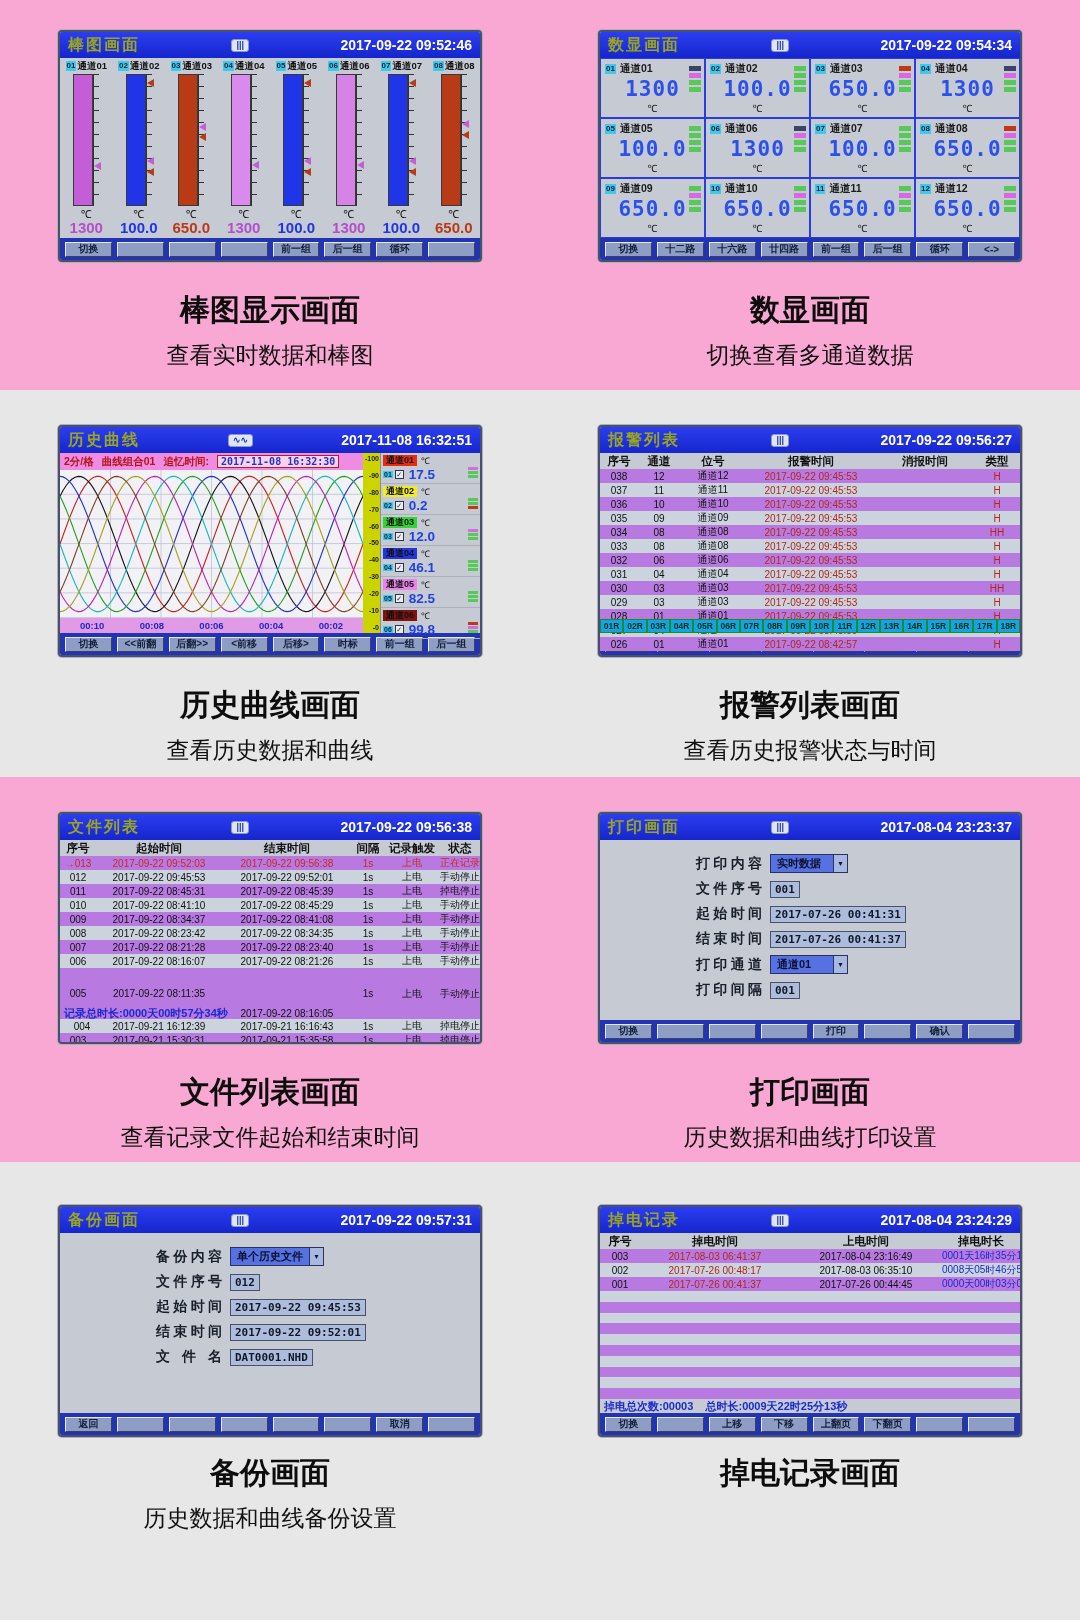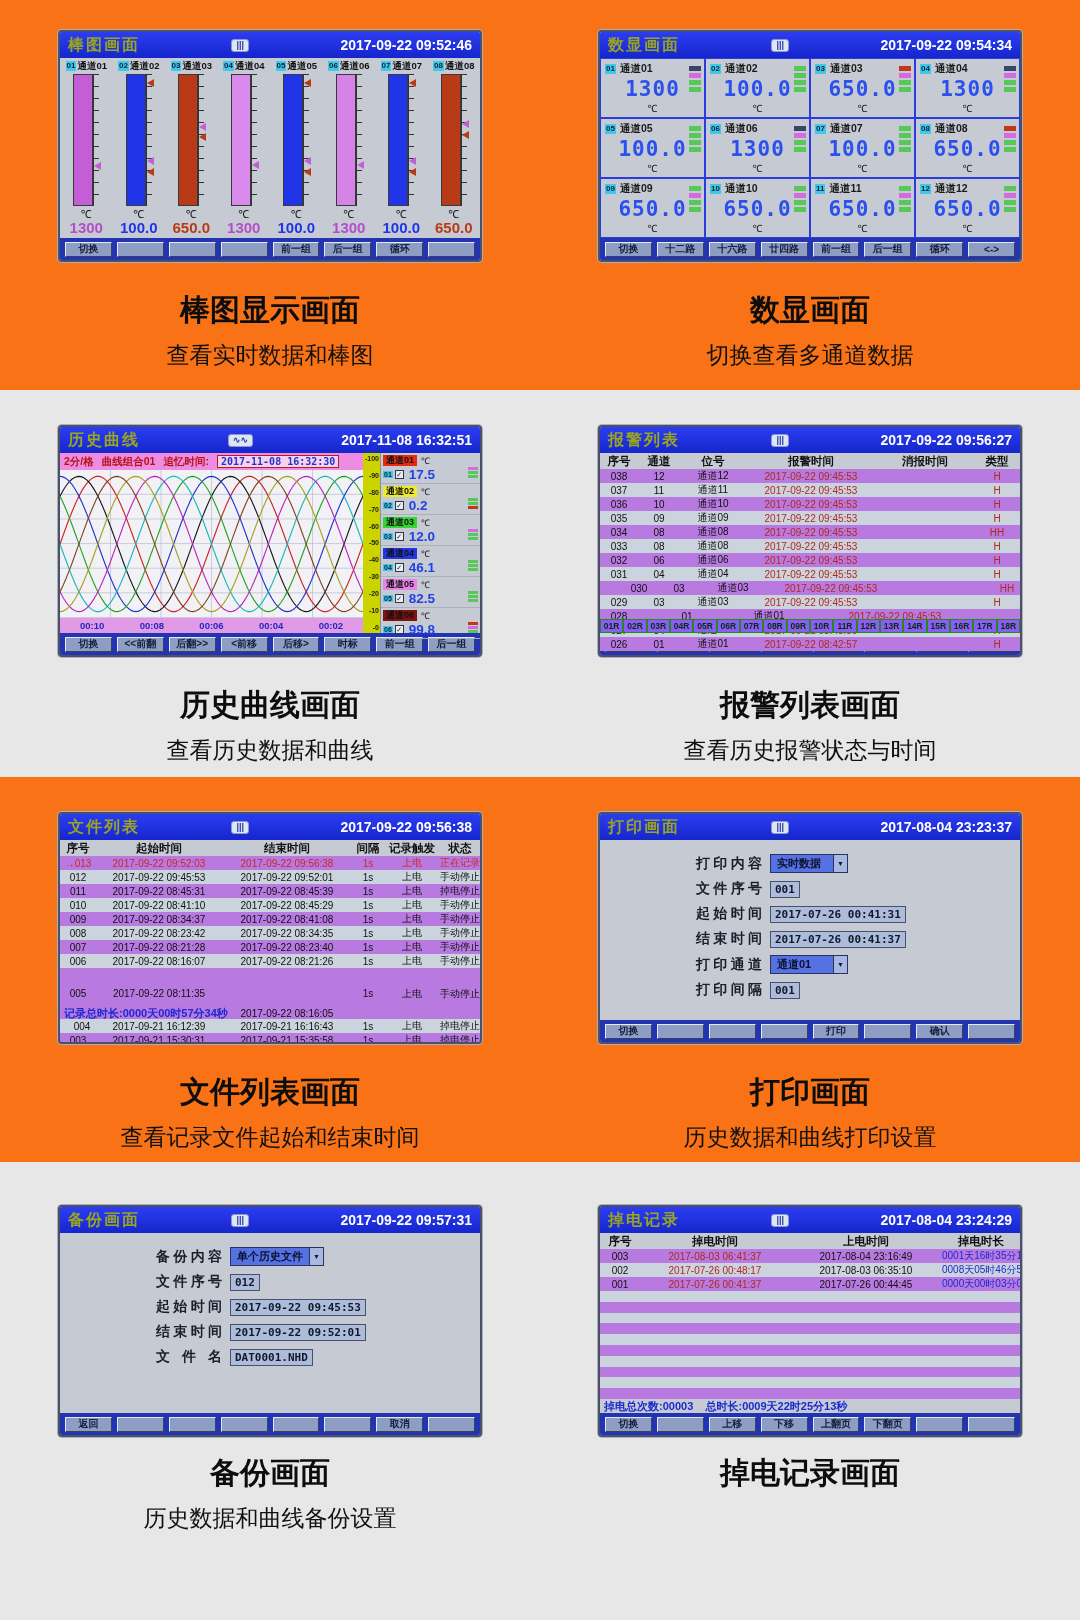--- a/index.html
+++ b/index.html
@@ -3,21 +3,21 @@
 <meta charset="utf-8">
 <style>
   * { box-sizing: border-box; margin: 0; padding: 0; }
   body {
     width: 1080px; height: 1620px; margin: 0;
     font-family: "Liberation Sans", sans-serif;
     background: #f7f7f7;
   }
   .page { display: grid; grid-template-rows: 390px 387px 385px 458px; width: 1080px; height: 1620px; }
   .band { display: grid; grid-template-columns: 540px 540px; }
-  .band-light { background: #f97316; }
+  .band-light { background: #f9a8d4; }
   .band-gray  { background: #e7e7e7; }
   .col { display: flex; flex-direction: column; align-items: center; }
   .r1 .device { margin-top: 30px; }
   .r2 .device { margin-top: 35px; }
   .r3 .device { margin-top: 35px; }
   .r4 .device { margin-top: 43px; }
   .caption-title { margin-top: 28px; font-size: 30px; font-weight: bold; color: #0d0d0d; text-align: center; }
   .r4 .caption-title { margin-top: 16px; }
   .caption-sub { margin-top: 9px; font-size: 23px; color: #111; text-align: center; }
 
@@ -104,21 +104,21 @@
   .chan-inds i { width: 10px; height: 3px; display: block; }
 
   
   .tbl-hdr { height: 16px; flex: 0 0 16px; display: grid; align-items: center;
     font-size: 11.5px; font-weight: bold; color: #101010; }
   .tbl-hdr span { text-align: center; }
   .tbl-rows { flex: 1; display: flex; flex-direction: column; min-height: 0; }
   .tbl-row { flex: 1; display: grid; align-items: center; font-size: 10px; }
   .tbl-row span { text-align: center; white-space: nowrap; overflow: hidden; }
   .relay-strip { height: 14px; flex: 0 0 14px; background: #26348e; display: flex; }
-  .relay-cell { flex: 1; background: #8b5cf6; border: 1px solid #1e8c1e; color: #053005;
+  .relay-cell { flex: 1; background: #0ea5e9; border: 1px solid #1e8c1e; color: #053005;
     font-size: 8.5px; font-weight: bold; display: flex; align-items: center; justify-content: center; }
   .status-line { height: 14px; flex: 0 0 14px; font-size: 11px; font-weight: bold; color: #1b2ad0;
     padding-left: 4px; display: flex; align-items: center; white-space: pre; }
 
   
   .form-body { flex: 1; padding: 14px 0 0 96px; }
   .form-row { display: flex; align-items: center; margin-bottom: 7px; }
   .form-label { width: 66px; font-size: 14px; font-weight: bold; color: #18202c;
     text-align: justify; text-align-last: justify; margin-right: 8px; white-space: pre; }
   .form-input { background: #aebcdc; border: 1px solid #49506a; color: #101828;
@@ -714,37 +714,37 @@
                 <span style="color: rgb(176, 40, 32);">H</span>
               </div>
               <div class="tbl-row" style="grid-template-columns: 38px 42px 66px 130px 98px 1fr; background: rgb(203, 212, 220);">
                 <span style="color: rgb(16, 16, 16);">031</span>
                 <span style="color: rgb(16, 16, 16);">04</span>
                 <span style="color: rgb(16, 16, 16);">通道04</span>
                 <span style="color: rgb(176, 40, 32);">2017-09-22 09:45:53</span>
                 <span style="color: rgb(16, 16, 16);"></span>
                 <span style="color: rgb(176, 40, 32);">H</span>
               </div>
-              <div class="tbl-row" style="grid-template-columns: 38px 42px 66px 130px 98px 1fr; background: rgb(184, 122, 224); padding-left: 20px;">
+              <div class="tbl-row" style="grid-template-columns: 38px 42px 66px 130px 98px 1fr; background: rgb(184, 122, 224);">
                 <span style="color: rgb(16, 16, 16);">030</span>
                 <span style="color: rgb(16, 16, 16);">03</span>
                 <span style="color: rgb(16, 16, 16);">通道03</span>
                 <span style="color: rgb(176, 40, 32);">2017-09-22 09:45:53</span>
                 <span style="color: rgb(16, 16, 16);"></span>
                 <span style="color: rgb(176, 40, 32);">HH</span>
               </div>
               <div class="tbl-row" style="grid-template-columns: 38px 42px 66px 130px 98px 1fr; background: rgb(203, 212, 220);">
                 <span style="color: rgb(16, 16, 16);">029</span>
                 <span style="color: rgb(16, 16, 16);">03</span>
                 <span style="color: rgb(16, 16, 16);">通道03</span>
                 <span style="color: rgb(176, 40, 32);">2017-09-22 09:45:53</span>
                 <span style="color: rgb(16, 16, 16);"></span>
                 <span style="color: rgb(176, 40, 32);">H</span>
               </div>
-              <div class="tbl-row" style="grid-template-columns: 38px 42px 66px 130px 98px 1fr; background: rgb(184, 122, 224); gap: 28px;">
+              <div class="tbl-row" style="grid-template-columns: 38px 42px 66px 130px 98px 1fr; background: rgb(184, 122, 224);">
                 <span style="color: rgb(16, 16, 16);">028</span>
                 <span style="color: rgb(16, 16, 16);">01</span>
                 <span style="color: rgb(16, 16, 16);">通道01</span>
                 <span style="color: rgb(176, 40, 32);">2017-09-22 09:45:53</span>
                 <span style="color: rgb(16, 16, 16);"></span>
                 <span style="color: rgb(176, 40, 32);">H</span>
               </div>
               <div class="tbl-row" style="grid-template-columns: 38px 42px 66px 130px 98px 1fr; background: rgb(203, 212, 220);">
                 <span style="color: rgb(16, 16, 16);">027</span>
                 <span style="color: rgb(16, 16, 16);">04</span>

